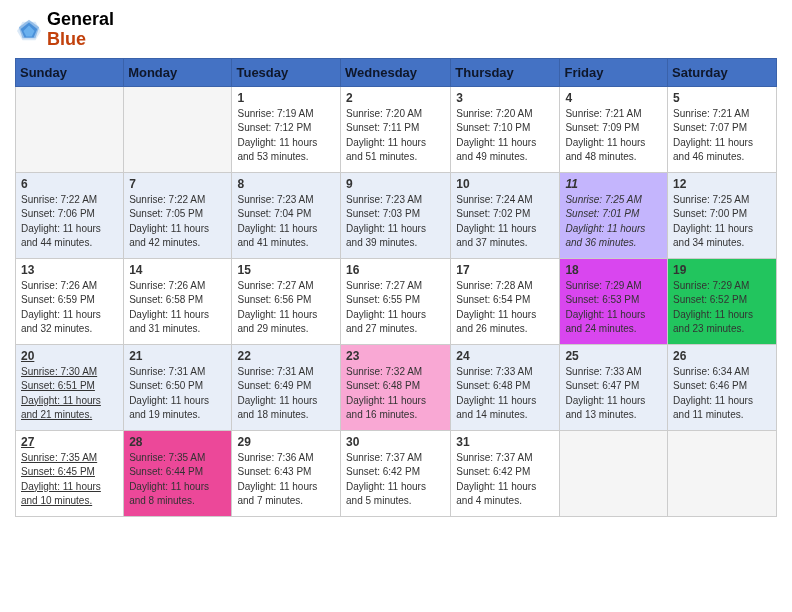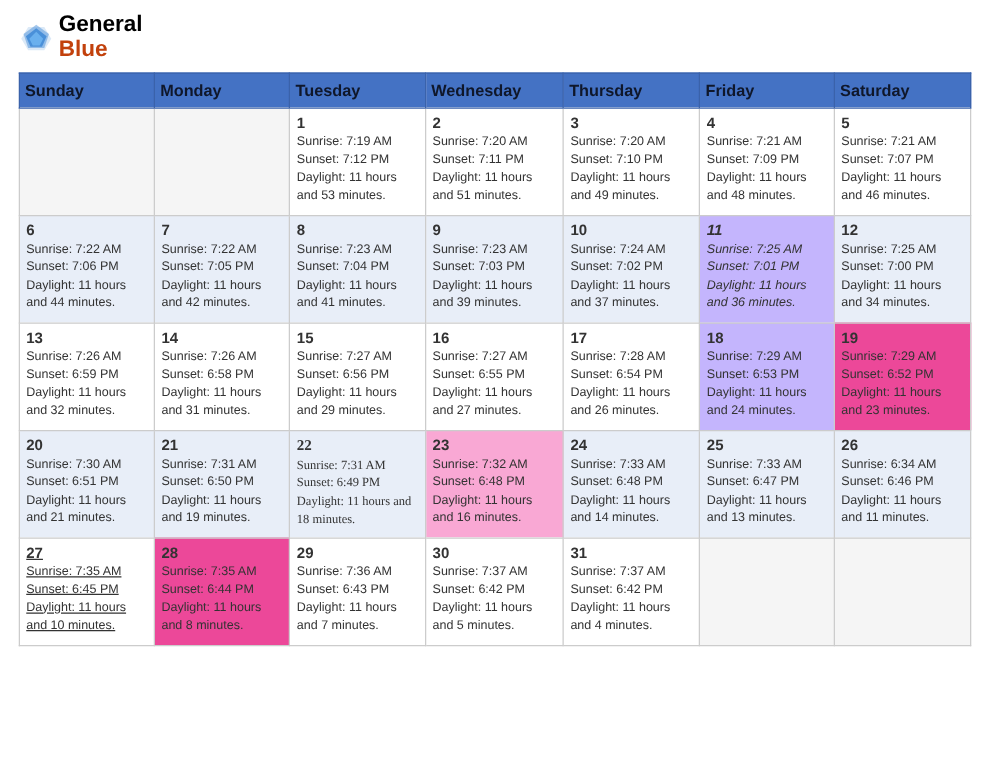--- a/index.html
+++ b/index.html
@@ -266,55 +266,55 @@
           </div>
         </td>
           <td style="background-color: rgb(255, 255, 255);">
           <span class="day-number">17</span>
           <div class="day-info">
             <span>Sunrise: 7:28 AM</span><br>
             <span>Sunset: 6:54 PM</span><br>
             <span>Daylight: 11 hours and 26 minutes.</span>
           </div>
         </td>
-          <td style="background-color: #c4b5fd;">
+          <td style="background-color: #d946ef;">
           <span class="day-number">18</span>
           <div class="day-info">
             <span>Sunrise: 7:29 AM</span><br>
             <span>Sunset: 6:53 PM</span><br>
             <span>Daylight: 11 hours and 24 minutes.</span>
           </div>
         </td>
-          <td style="background-color: #ec4899;">
+          <td style="background-color: #22c55e;">
           <span class="day-number">19</span>
           <div class="day-info">
             <span>Sunrise: 7:29 AM</span><br>
             <span>Sunset: 6:52 PM</span><br>
             <span>Daylight: 11 hours and 23 minutes.</span>
           </div>
         </td>
         </tr>
         <tr>
-          <td style="background-color: rgb(232, 238, 248);">
+          <td style="background-color: rgb(232, 238, 248); text-decoration: underline;">
           <span class="day-number">20</span>
           <div class="day-info">
             <span>Sunrise: 7:30 AM</span><br>
             <span>Sunset: 6:51 PM</span><br>
             <span>Daylight: 11 hours and 21 minutes.</span>
           </div>
         </td>
           <td style="background-color: rgb(232, 238, 248);">
           <span class="day-number">21</span>
           <div class="day-info">
             <span>Sunrise: 7:31 AM</span><br>
             <span>Sunset: 6:50 PM</span><br>
             <span>Daylight: 11 hours and 19 minutes.</span>
           </div>
         </td>
-          <td style="background-color: rgb(232, 238, 248); font-family: Liberation Serif, serif;">
+          <td style="background-color: rgb(232, 238, 248);">
           <span class="day-number">22</span>
           <div class="day-info">
             <span>Sunrise: 7:31 AM</span><br>
             <span>Sunset: 6:49 PM</span><br>
             <span>Daylight: 11 hours and 18 minutes.</span>
           </div>
         </td>
           <td style="background-color: #f9a8d4;">
           <span class="day-number">23</span>
           <div class="day-info">

